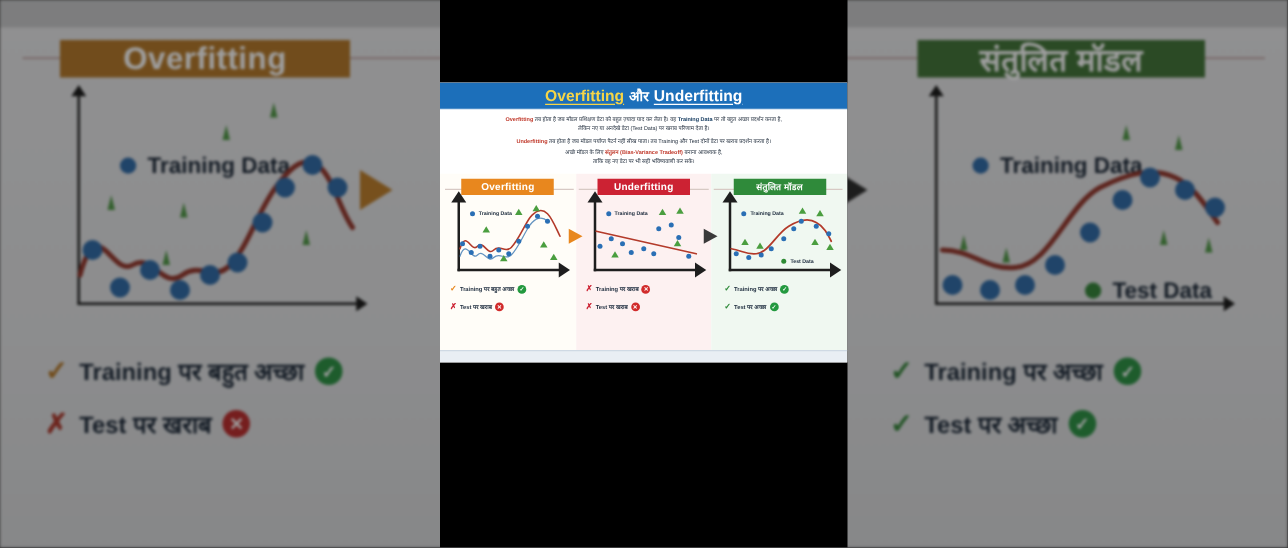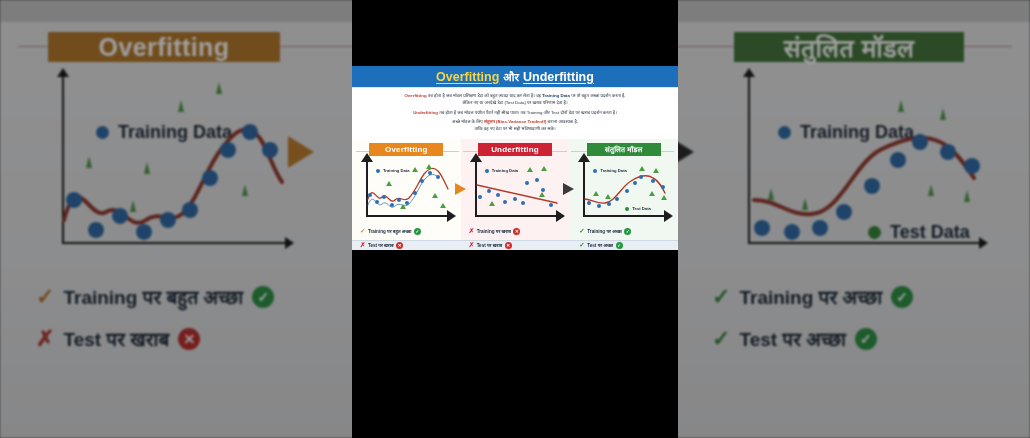--- a/index.html
+++ b/index.html
@@ -66,21 +66,21 @@
     position:absolute; width:0;height:0;
     border-top:16px solid transparent; border-bottom:16px solid transparent;
   }
 
   
   .video-frame {
     position:absolute; left:352px; top:0; width:326px; height:438px;
     background:#000; overflow:hidden;
   }
   .card {
-    position:absolute; left:0; top:66px; width:326px; height:184px;
+    position:absolute; left:0; top:66px; width:326px; height:224px;
     background:#ffffff; overflow:hidden;
     display:flex; flex-direction:column;
   }
   .card-header {
     height:22px; background:#1c6fba;
     display:flex; align-items:center; justify-content:center; gap:4px;
     border-bottom:1px solid #d9e6f2;
   }
   .card-header .t-over { color:#f5d547; font-weight:700; font-size:12.5px;
                          text-decoration:underline; text-underline-offset:2px; }

